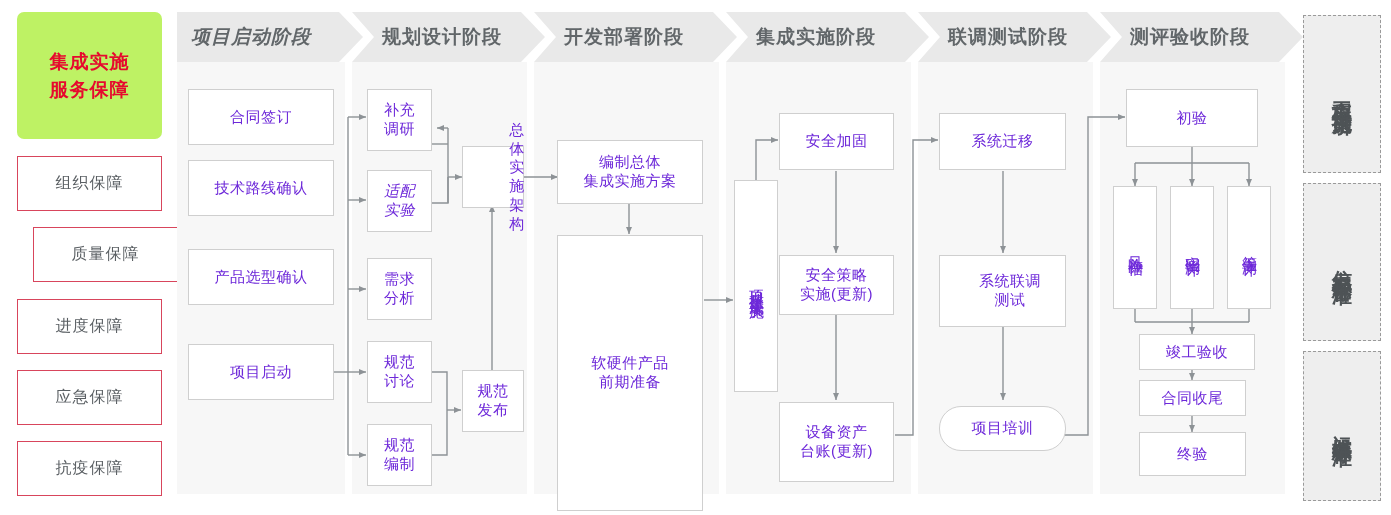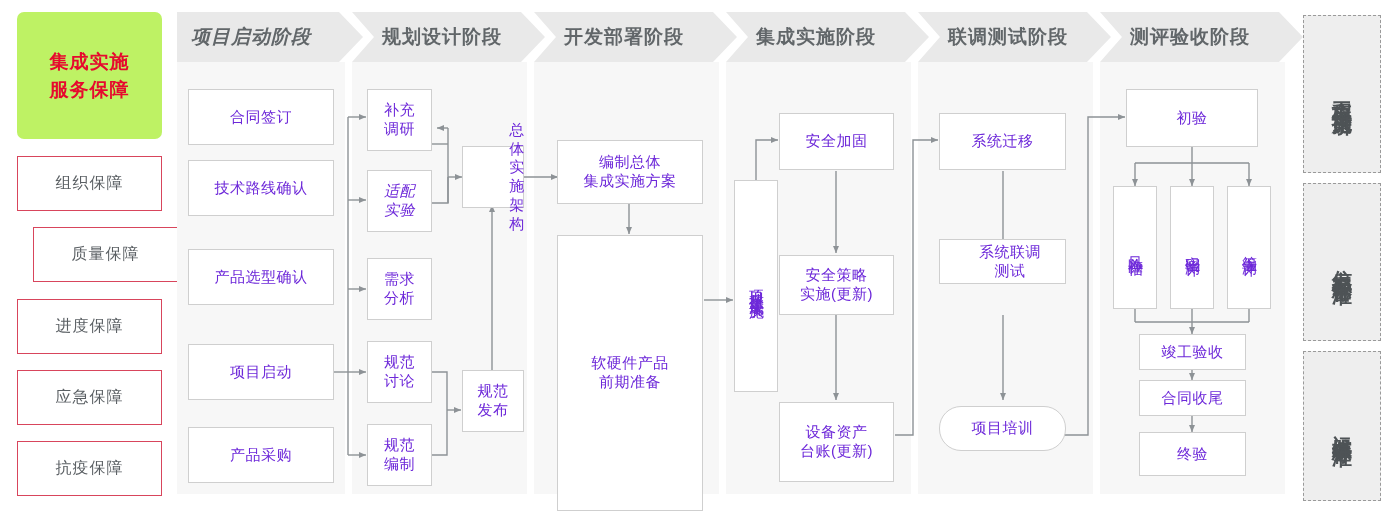--- a/index.html
+++ b/index.html
@@ -198,21 +198,20 @@
       <path d="M1192,369 L1192,380" marker-end="url(#ah)"></path>
 
       <path d="M1192,415 L1192,432" marker-end="url(#ah)"></path>
     </g>
   </svg>
 
   <div class="node" style="left:188px;top:89px;width:146px;height:56px;">合同签订</div>
   <div class="node" style="left:188px;top:160px;width:146px;height:56px;">技术路线确认</div>
   <div class="node" style="left:188px;top:249px;width:146px;height:56px;">产品选型确认</div>
   <div class="node" style="left:188px;top:344px;width:146px;height:56px;">项目启动</div>
-  <div class="node" style="left:188px;top:427px;width:146px;height:56px;">产品采购</div>
 
   <div class="node" style="left:367px;top:89px;width:65px;height:62px;white-space:pre-line;">补充
 调研</div>
   <div class="node" style="left:367px;top:170px;width:65px;height:62px;white-space:pre-line;font-style:italic;">适配
 实验</div>
   <div class="node" style="left:367px;top:258px;width:65px;height:62px;white-space:pre-line;">需求
 分析</div>
   <div class="node" style="left:367px;top:341px;width:65px;height:62px;white-space:pre-line;">规范
 讨论</div>
   <div class="node" style="left:367px;top:424px;width:65px;height:62px;white-space:pre-line;">规范
@@ -228,29 +227,29 @@
 前期准备</div>
 
   <div class="node v" style="left:734px;top:180px;width:44px;height:212px;">项目整体集成实施</div>
   <div class="node" style="left:779px;top:113px;width:115px;height:57px;">安全加固</div>
   <div class="node" style="left:779px;top:255px;width:115px;height:60px;white-space:pre-line;">安全策略
 实施(更新)</div>
   <div class="node" style="left:779px;top:402px;width:115px;height:80px;white-space:pre-line;">设备资产
 台账(更新)</div>
 
   <div class="node" style="left:939px;top:113px;width:127px;height:57px;">系统迁移</div>
-  <div class="node" style="left:939px;top:239px;width:127px;height:45px;white-space:pre-line;padding-left:15px;">系统联调
+  <div class="node" style="left:939px;top:255px;width:127px;height:72px;white-space:pre-line;padding-left:15px;">系统联调
 测试</div>
   <div class="node" style="left:939px;top:406px;width:127px;height:45px;border-radius:22px;">项目培训</div>
 
   <div class="node" style="left:1126px;top:89px;width:132px;height:58px;">初验</div>
   <div class="node v" style="left:1113px;top:186px;width:44px;height:123px;">风险评估</div>
   <div class="node v" style="left:1170px;top:186px;width:44px;height:123px;">密码测评</div>
   <div class="node v" style="left:1227px;top:186px;width:44px;height:123px;">等保测评</div>
-  <div class="node" style="left:1139px;top:334px;width:107px;height:36px;">竣工验收</div>
+  <div class="node" style="left:1139px;top:334px;width:116px;height:36px;">竣工验收</div>
   <div class="node" style="left:1139px;top:380px;width:107px;height:36px;">合同收尾</div>
   <div class="node" style="left:1139px;top:432px;width:107px;height:44px;">终验</div>
 
   <div class="side-box" style="left:1303px;top:15px;width:78px;height:158px;">工程项目实施指引</div>
   <div class="side-box" style="left:1303px;top:183px;width:78px;height:158px;">信息安全保密标准</div>
   <div class="side-box" style="left:1303px;top:351px;width:78px;height:150px;">运维服务标准</div>
 
 </div>
 
 </body></html>

